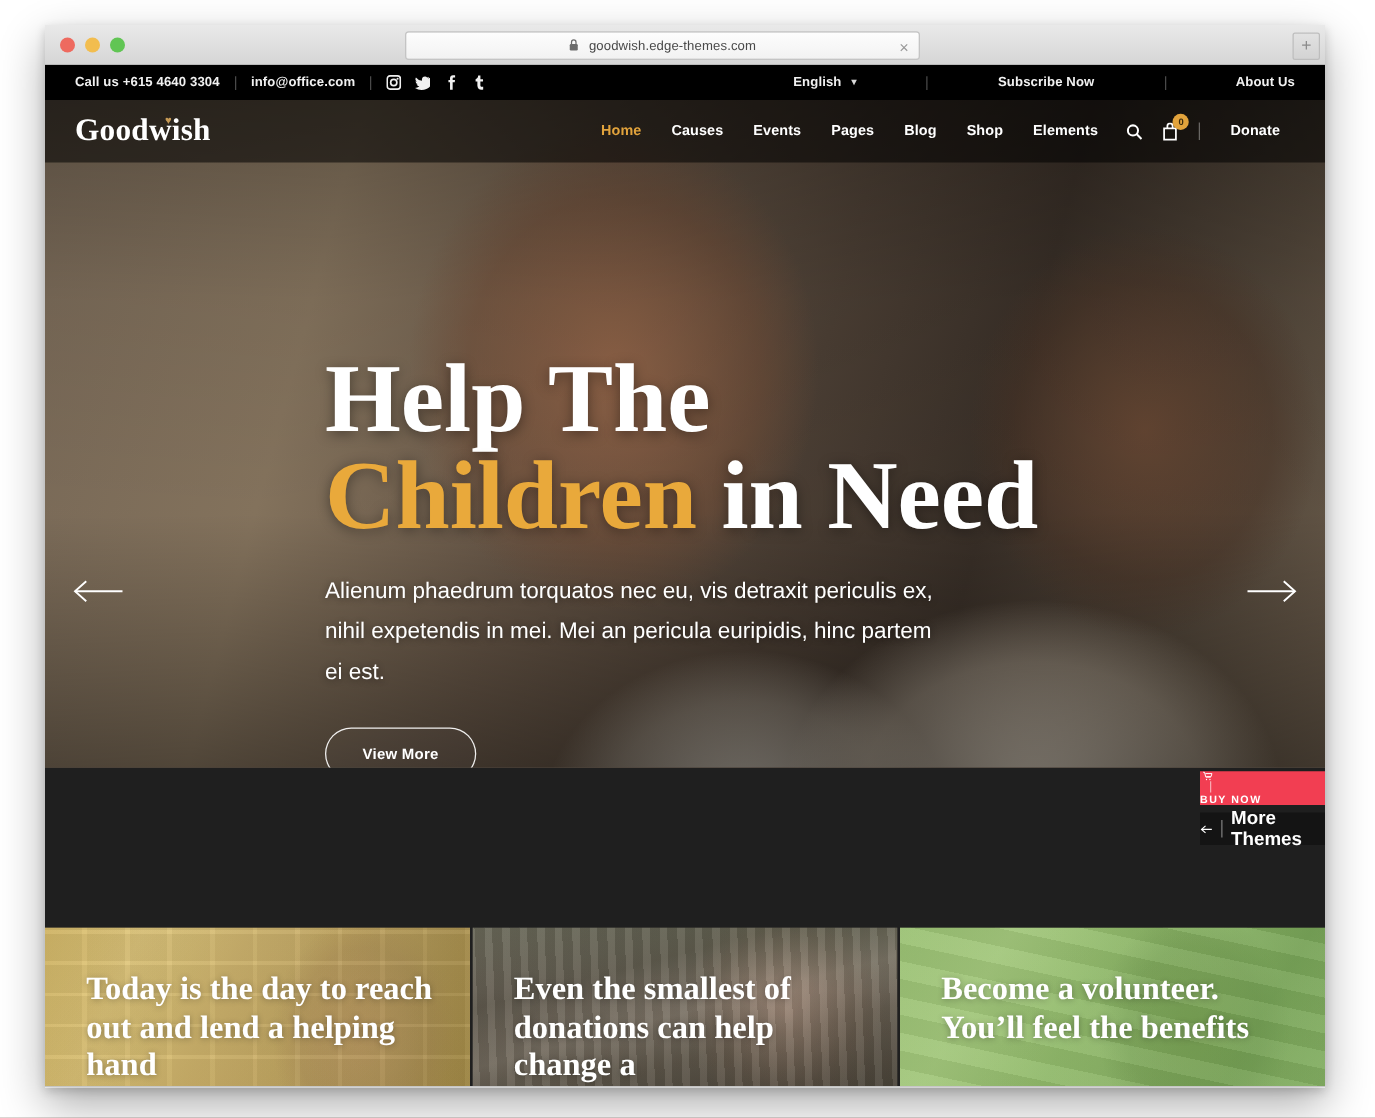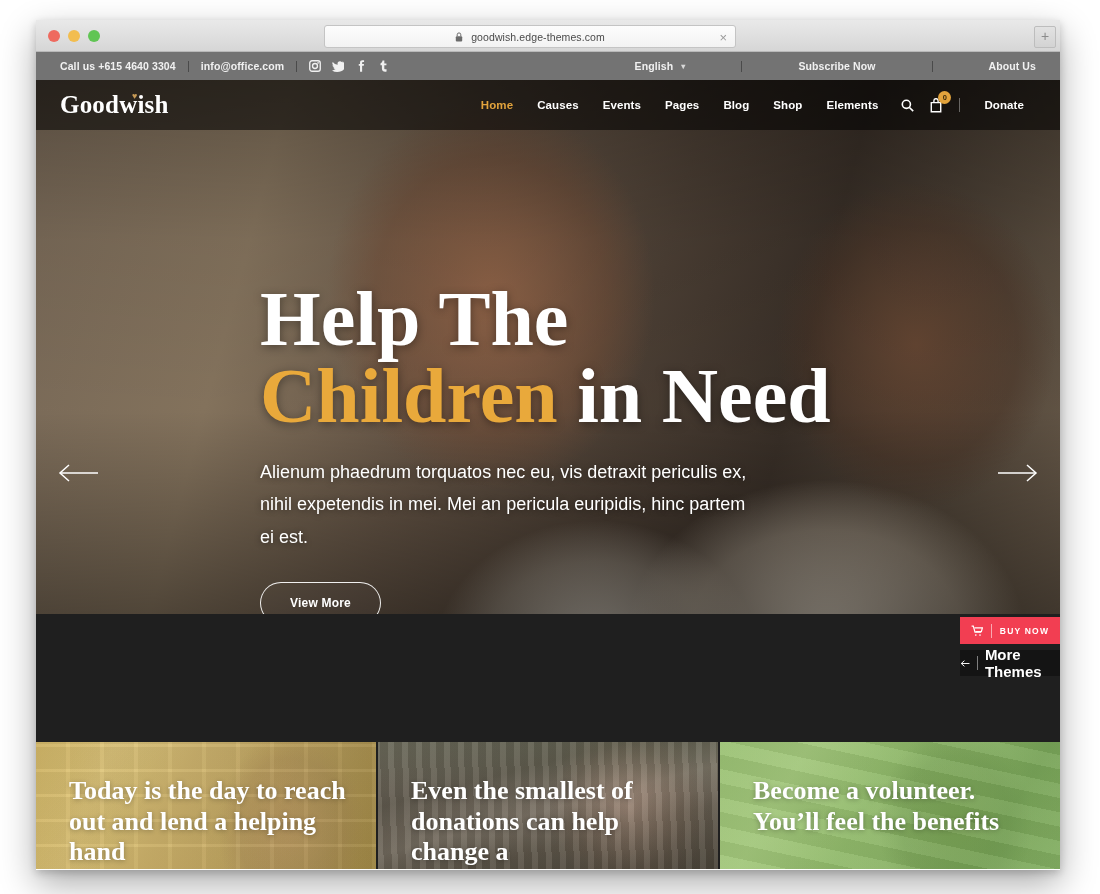--- a/index.html
+++ b/index.html
@@ -97,21 +97,21 @@
     width: 1024px;
     height: 817px;
     background: #1f1f1f;
     overflow: hidden;
   }
 
   
   #top-bar {
     position: relative;
     height: 28px;
-    background: #737373;
+    background: #000000;
     display: flex;
     align-items: center;
     z-index: 40;
     padding: 0 24px;
     color: #f3f3f3;
   }
   .tb-left, .tb-right { display: flex; align-items: center; }
   .tb-right { margin-left: auto; gap: 44px; }
   .tb-item {
     font-size: 10.5px;
@@ -297,24 +297,25 @@
 
   
   #buy-now-btn {
     position: absolute;
     right: 0;
     top: 565px;
     width: 100px;
     height: 27px;
     background: #f23e52;
     display: flex;
-    align-items: center;
+    align-items: flex-start;
     justify-content: center;
     gap: 0;
     z-index: 25;
+    flex-direction: column;
   }
   #buy-now-btn .bn-cart { width: 12px; height: 12px; stroke: #ffffff; fill: none; stroke-width: 1.6; }
   #buy-now-btn .bn-div { width: 1px; height: 14px; background: rgba(255,255,255,0.55); margin: 0 8px; }
   #buy-now-btn .bn-label {
     color: #ffffff;
     font-size: 8.5px;
     font-weight: bold;
     letter-spacing: 1.2px;
   }
 

